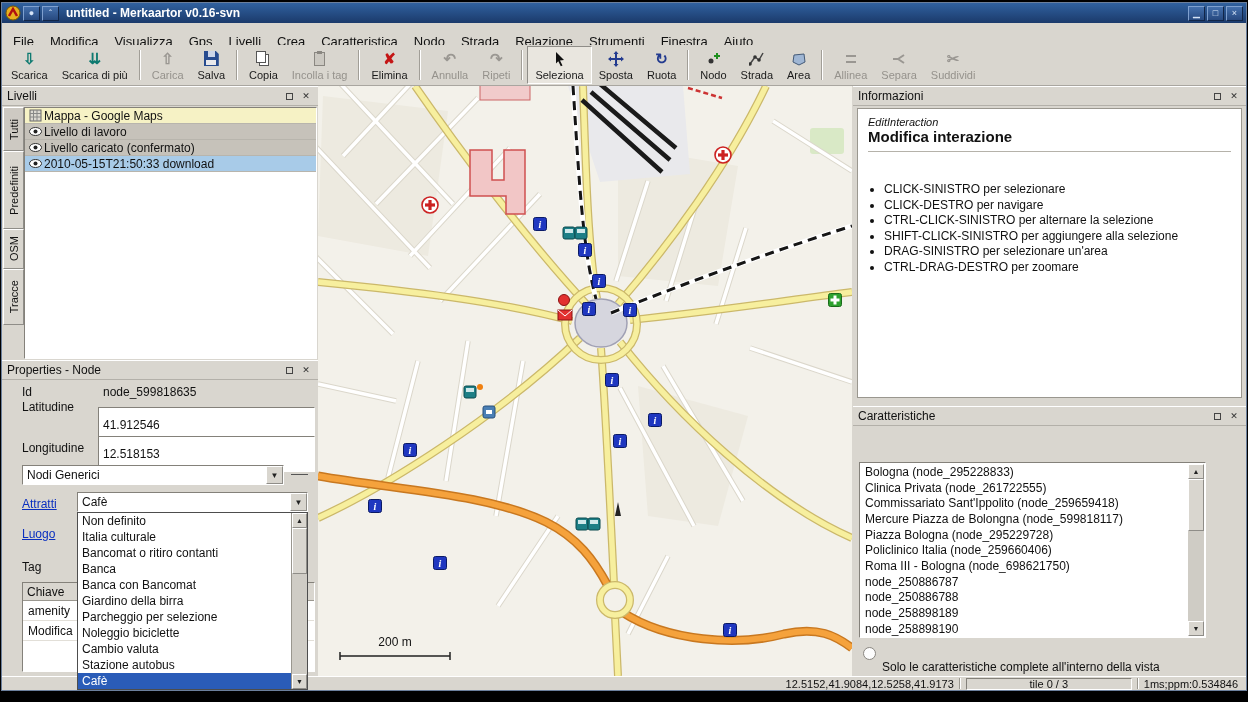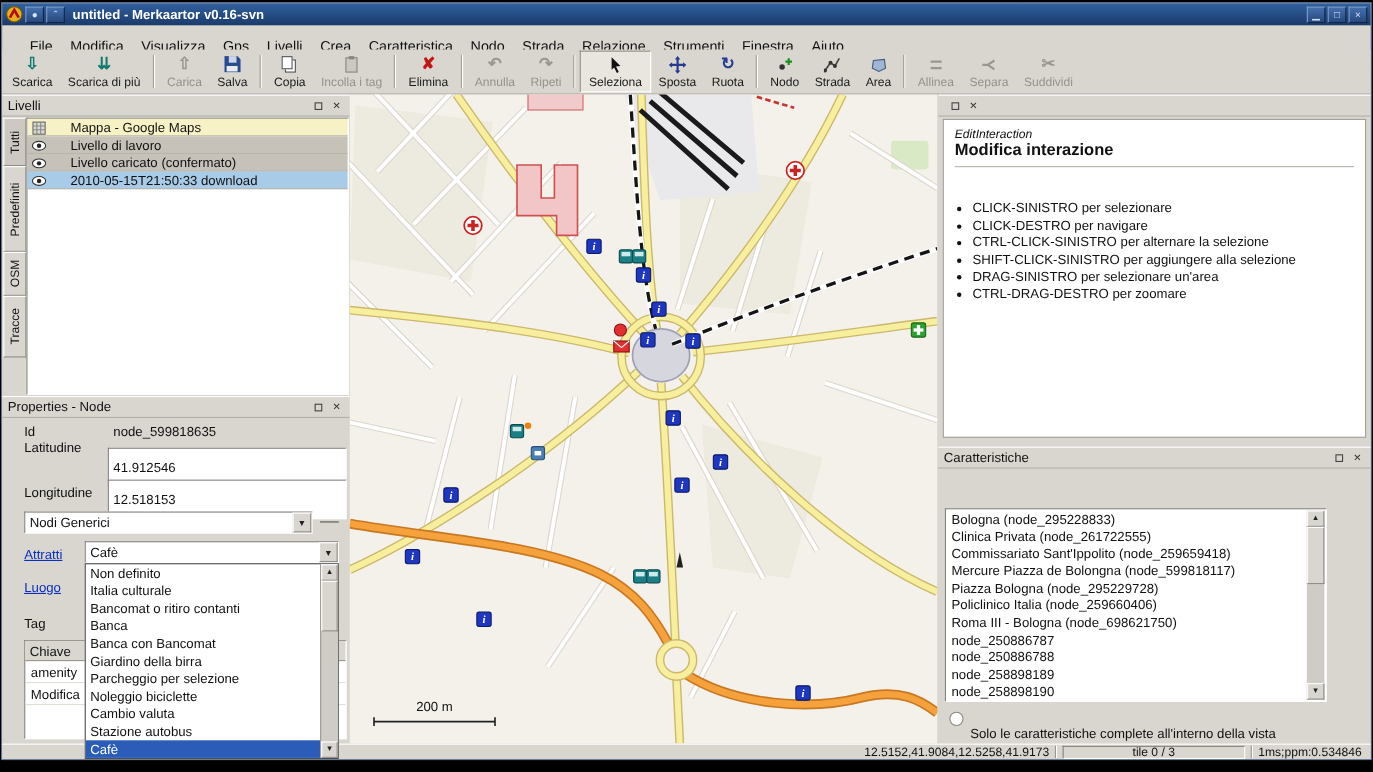--- a/index.html
+++ b/index.html
@@ -7,21 +7,21 @@
     font-family:"Liberation Sans",sans-serif;font-size:12px;color:#111;}
   .window{position:absolute;left:2px;top:3px;width:1244px;height:687px;background:#d9d6cf;box-shadow:0 0 0 1px #6b7f9c;}
 
   
   .titlebar{position:absolute;left:0;top:0;right:0;height:20px;background:linear-gradient(#30619f,#1b3a6b);display:flex;align-items:center;padding:0 3px;gap:2px;}
   .app-icon{width:16px;height:16px;display:flex;}
   .wbtn{width:17px;height:15px;background:linear-gradient(#4470ad,#27497f);border:1px solid;border-color:#7fa0cf #122648 #122648 #7fa0cf;color:#d6e4f7;font-size:9px;line-height:1;display:flex;align-items:center;justify-content:center;cursor:default;}
   .title-text{color:#fff;font-weight:bold;font-size:12px;margin-left:5px;flex:1;white-space:nowrap;}
 
   
-  .menubar{position:absolute;left:0;top:20px;right:0;height:37px;display:flex;align-items:center;padding-left:17px;font-size:13px;border-bottom:1px solid #c2bfb8;}
+  .menubar{position:absolute;left:0;top:20px;right:0;height:37px;display:flex;align-items:center;padding-left:3px;font-size:13px;border-bottom:1px solid #c2bfb8;}
   .menu-item{padding:2px 8px;white-space:nowrap;}
 
   
   .toolbar{position:absolute;left:0;top:42px;right:0;height:41px;display:flex;align-items:stretch;padding:1px 2px;border-bottom:1px solid #a9a6a0;background:#d9d6cf;}
   .tbtn{display:flex;flex-direction:column;align-items:center;justify-content:center;gap:1px;padding:1px 7px;font-size:11px;color:#1a1a1a;white-space:nowrap;}
   .tbtn.disabled{color:#95928c;}
   .tbtn.active{background:#e9e6df;border:1px solid;border-color:#8f8d88 #fff #fff #8f8d88;}
   .ticon{height:18px;display:flex;align-items:center;justify-content:center;font-size:15px;line-height:1;}
   .tsep{width:2px;margin:4px 4px;border-left:1px solid #a19e97;border-right:1px solid #fff;}
   .g-teal{color:#0e7a70;font-weight:bold;}
@@ -40,21 +40,21 @@
   .dock-head{position:absolute;left:0;top:0;right:0;height:20px;display:flex;align-items:center;padding:0 5px;border-top:1px solid #fff;border-bottom:1px solid #b3b0a9;}
   .dock-title{flex:1;font-size:12px;}
   .dock-btn{width:14px;height:14px;margin-left:3px;display:flex;align-items:center;justify-content:center;font-size:9px;color:#333;}
   .float-glyph{width:7px;height:7px;border:1px solid #444;display:block;}
 
   
   .vtab{position:absolute;left:1px;width:21px;background:#d9d6cf;border:1px solid;border-color:#fff #8f8d88 #8f8d88 #fff;display:flex;align-items:center;justify-content:center;font-size:11px;}
   .vtab span{writing-mode:vertical-rl;transform:rotate(180deg);}
   .vtab.active{background:#cdc9c2;}
   .layer-list{position:absolute;left:22px;top:21px;right:1px;bottom:1px;background:#fff;border:1px solid;border-color:#84817a #fff #fff #84817a;}
-  .layer-row{height:16px;display:flex;align-items:flex-end;gap:22px;padding:0 4px;border-bottom:1px solid #b8b5ad;white-space:nowrap;overflow:hidden;}
+  .layer-row{height:16px;display:flex;align-items:center;gap:2px;padding:0 4px;border-bottom:1px solid #b8b5ad;white-space:nowrap;overflow:hidden;}
   .layer-row.map{background:#f6f2c5;}
   .layer-row.gray{background:#c6c2ba;}
   .layer-row.selected{background:#a8cbe8;}
 
   
   .field-label{position:absolute;font-size:12px;white-space:nowrap;}
   .link-label{position:absolute;font-size:12px;color:#0a2fbf;text-decoration:underline;white-space:nowrap;}
   .sunken{background:#fff;border:1px solid;border-color:#84817a #fff #fff #84817a;}
   .input{position:absolute;display:flex;align-items:center;padding:17px 4px;font-size:12px;}
   .combo{position:absolute;display:flex;align-items:stretch;font-size:12px;}
@@ -481,20 +481,21 @@
 
     <g>
       <path d="M22,566 V574 M22,570 H132 M132,566 V574" stroke="#222" stroke-width="1.5" fill="none"></path>
       <text x="77" y="560" font-size="12" fill="#111" text-anchor="middle" font-family="Liberation Sans, sans-serif">200 m</text>
     </g>
   </svg>
   </div>
 
   <div class="dock" style="left:851px;top:83px;width:393px;height:320px;">
     <div class="dock-head">
+      <span class="dock-title">Informazioni</span>
       <span class="dock-btn">
           <span class="float-glyph"></span>
         </span>
       <span class="dock-btn">✕</span>
     </div>
     <div class="info-box">
       <div class="info-sub">EditInteraction</div>
       <div class="info-heading">Modifica interazione</div>
       <ul>
         <li>CLICK-SINISTRO per selezionare</li>

